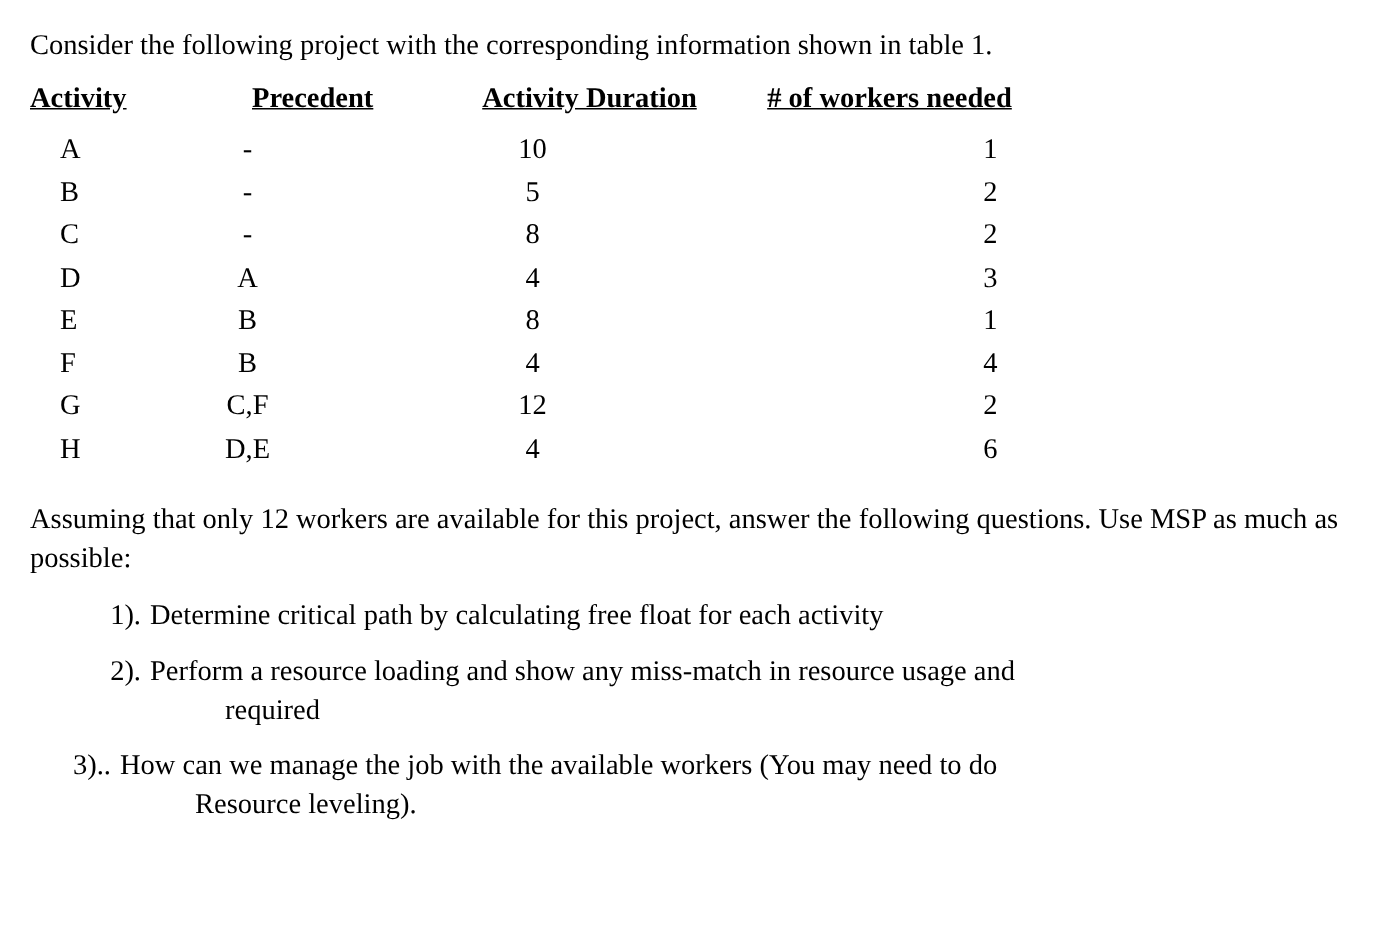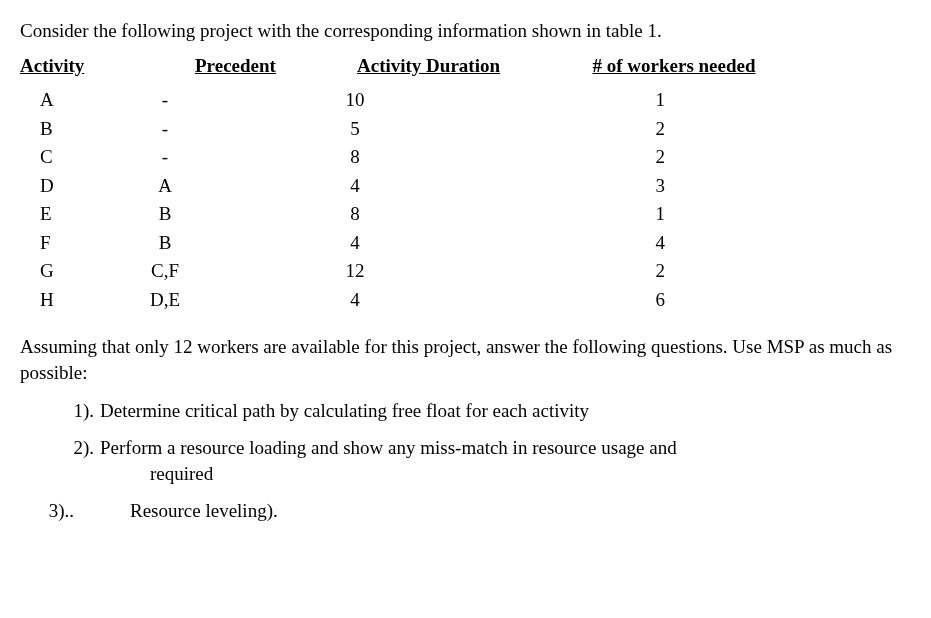--- a/index.html
+++ b/index.html
@@ -14,28 +14,27 @@
       box-sizing: border-box;
       line-height: 1.35;
     }
     .intro {
       margin-bottom: 9px;
     }
     .table-headers {
       display: flex;
       font-weight: bold;
       margin-bottom: 8px;
-      gap: 27px;
     }
     .table-headers span {
       text-decoration: underline;
     }
     .col-activity { width: 130px; }
     .col-precedent { width: 135px; text-align: left; margin-left: 18px; }
-    .col-duration  { width: 180px; text-align: left; }
+    .col-duration  { width: 180px; text-align: center; }
     .col-workers   { width: 220px; text-align: center; }
     .table-rows {
       margin-bottom: 20px;
     }
     .row {
       display: flex;
       line-height: 1.5;
     }
     .cell-activity { width: 55px; padding-left: 20px; }
     .cell-precedent { width: 210px; text-align: center; padding-right: 70px; box-sizing: border-box; }
@@ -141,15 +140,16 @@
   <div class="q-number">2).</div>
   <div class="q-text">
     <span>Perform a resource loading and show any miss-match in resource usage and</span>
     <div class="q-sub">required</div>
   </div>
 </div>
 
 <div class="question q3">
   <div class="q-number">3)..</div>
   <div class="q-text">
+    <span>How can we manage the job with the available workers (You may need to do</span>
     <div class="q-sub">Resource leveling).</div>
   </div>
 </div>
 
 </body></html>

